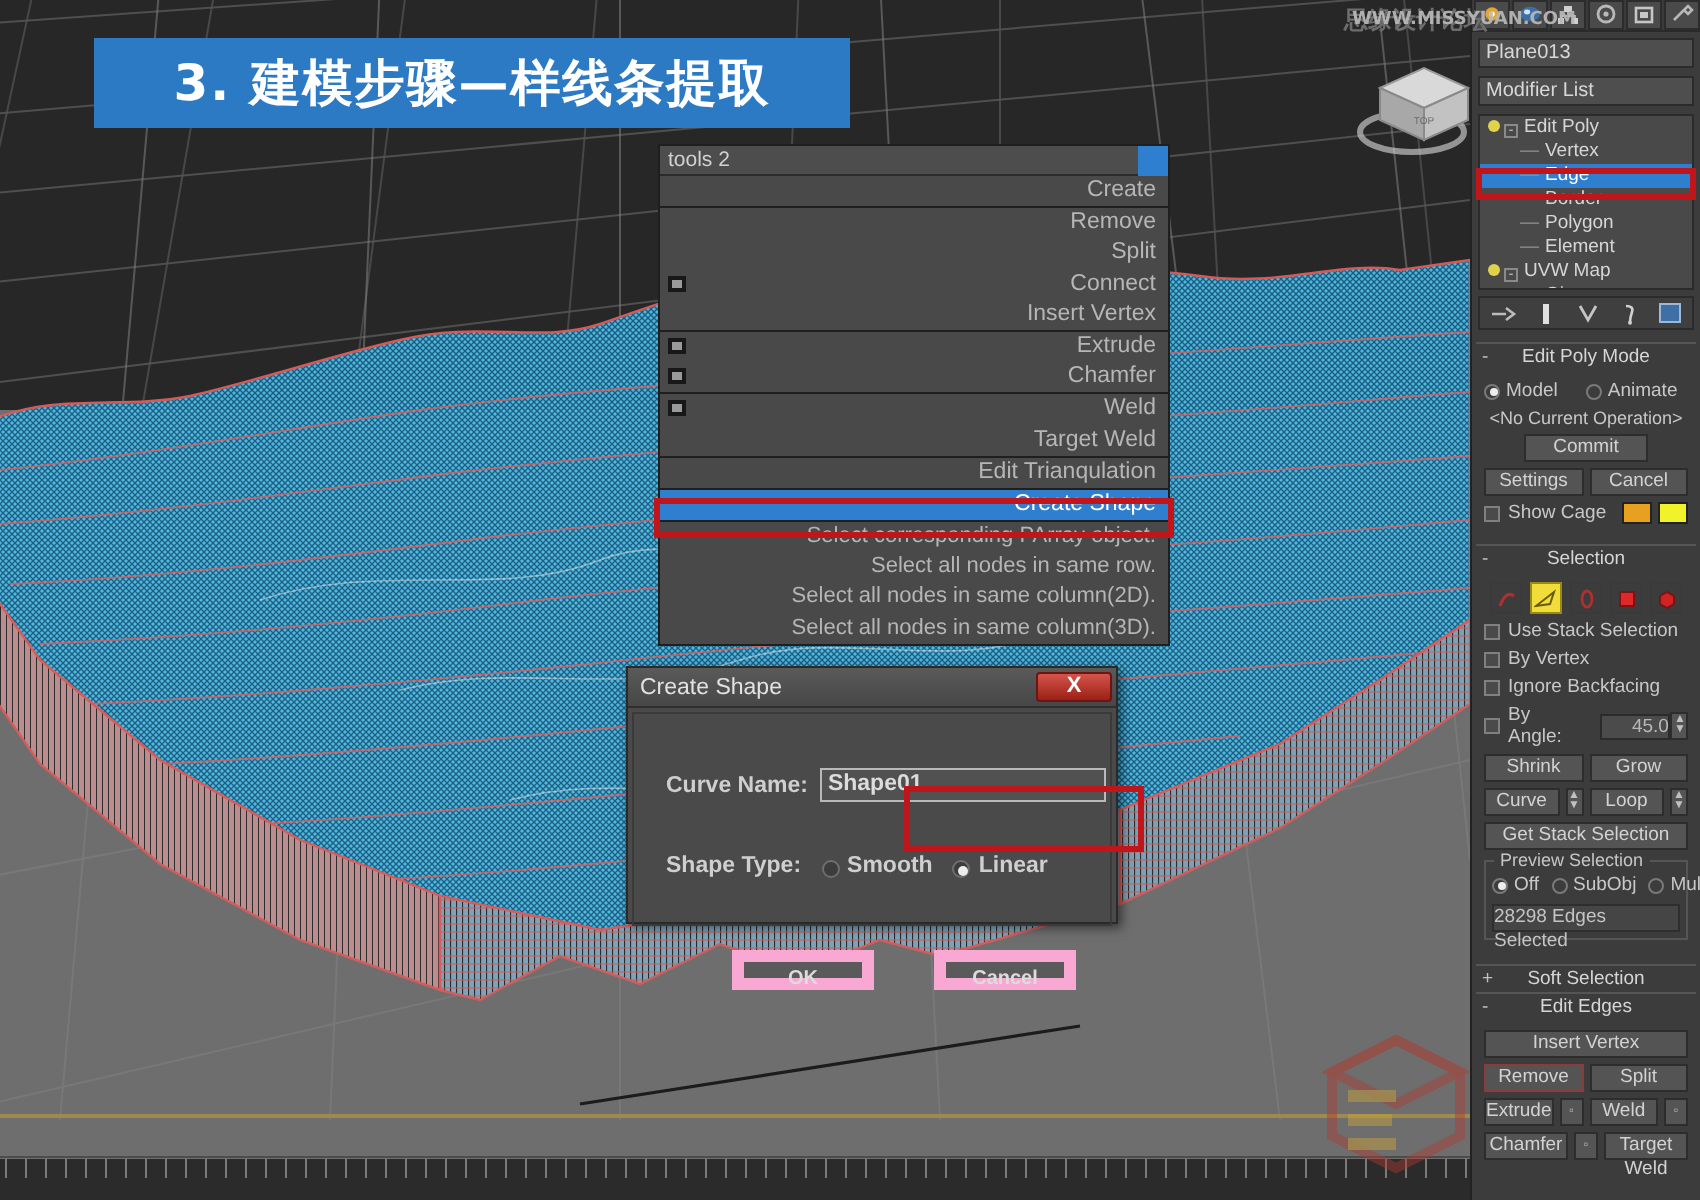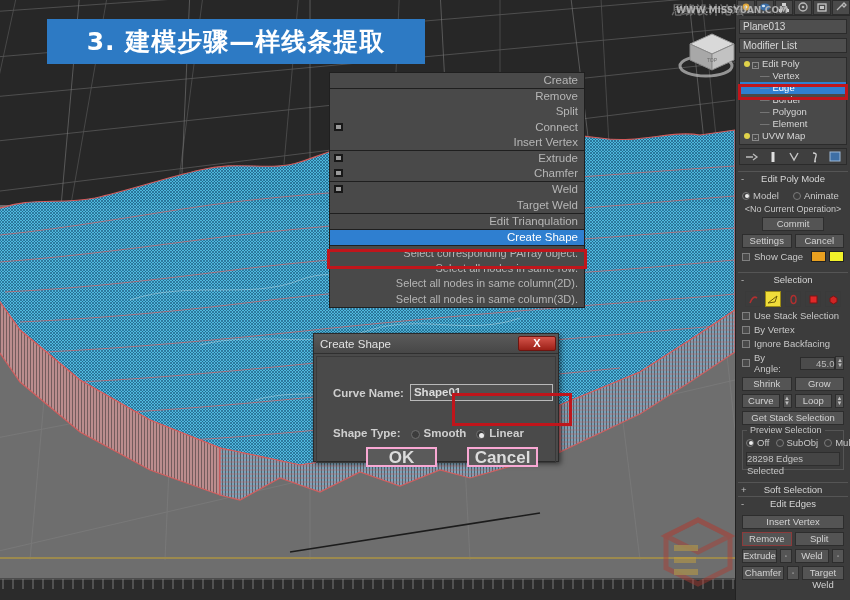--- a/index.html
+++ b/index.html
@@ -251,25 +251,26 @@
     position: absolute;
     left: 2px; top: 2px;
     width: 5px; height: 5px;
     border-radius: 50%;
     background: #ececec;
   }
   .dlg-btn {
     position: absolute;
     width: 71px; height: 20px;
     background: #5a5a5a;
-    border: 2px solid #f9a8d4;
+    border: 6px solid #f9a8d4;
     color: #dcdcdc;
-    font-size: 17px;
+    font-size: 10px;
     text-align: center;
     line-height: 18px;
+    margin-top: 28px;
   }
   #btn-ok { left: 49px; top: 90px; }
   #btn-cancel { left: 150px; top: 90px; }
 
   
   #cmd-panel {
     position: absolute;
     left: 735px; top: 0;
     width: 115px; height: 600px;
     background: #3c3c3c;
@@ -641,20 +642,24 @@
     <div class="wm-red">WWW.33XY.COM</div>
     <div id="title-banner">
       <span class="txt">3. 建模步骤—样线条提取</span>
     </div>
   </div>
 
   <div class="wm-cn">思缘设计论坛</div>
   <div class="wm-top">WWW.MISSYUAN.COM</div>
 
   <div id="ctx-menu">
+    <div id="ctx-title">
+      <span class="label">tools 2</span>
+      <span class="blue-chip"></span>
+    </div>
 
     <div class="ctx-group">
       <div class="ctx-item">
         <span>Create</span>
       </div>
     </div>
 
     <div class="ctx-group">
       <div class="ctx-item">
         <span>Remove</span>

